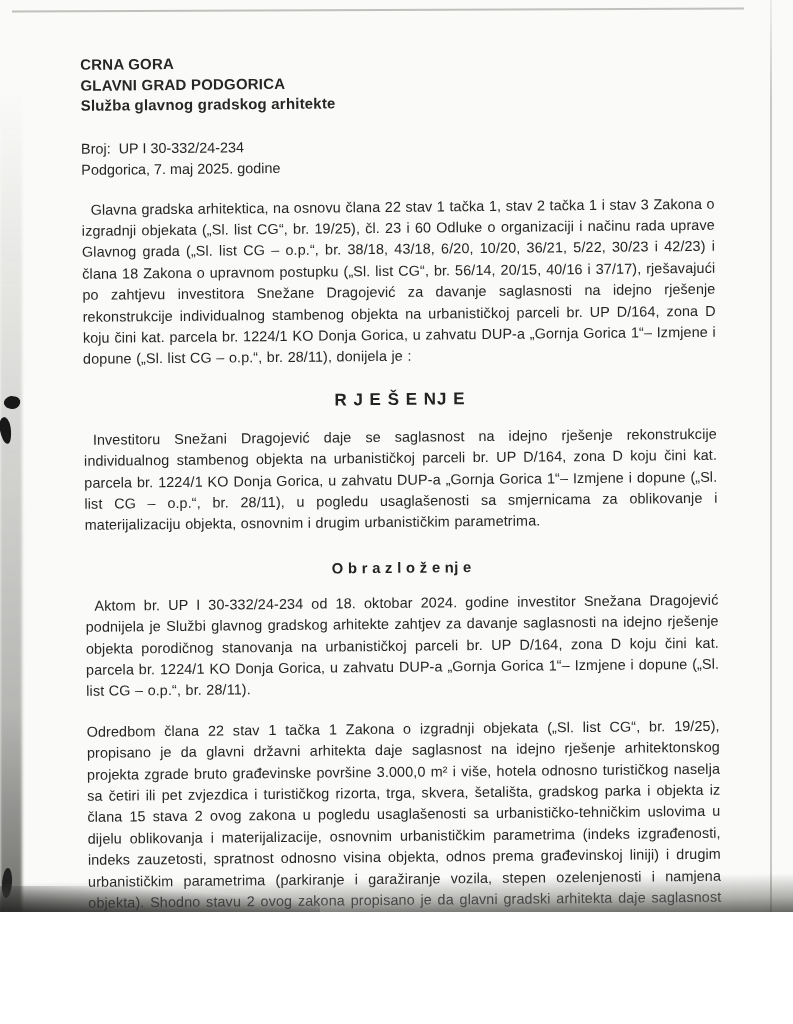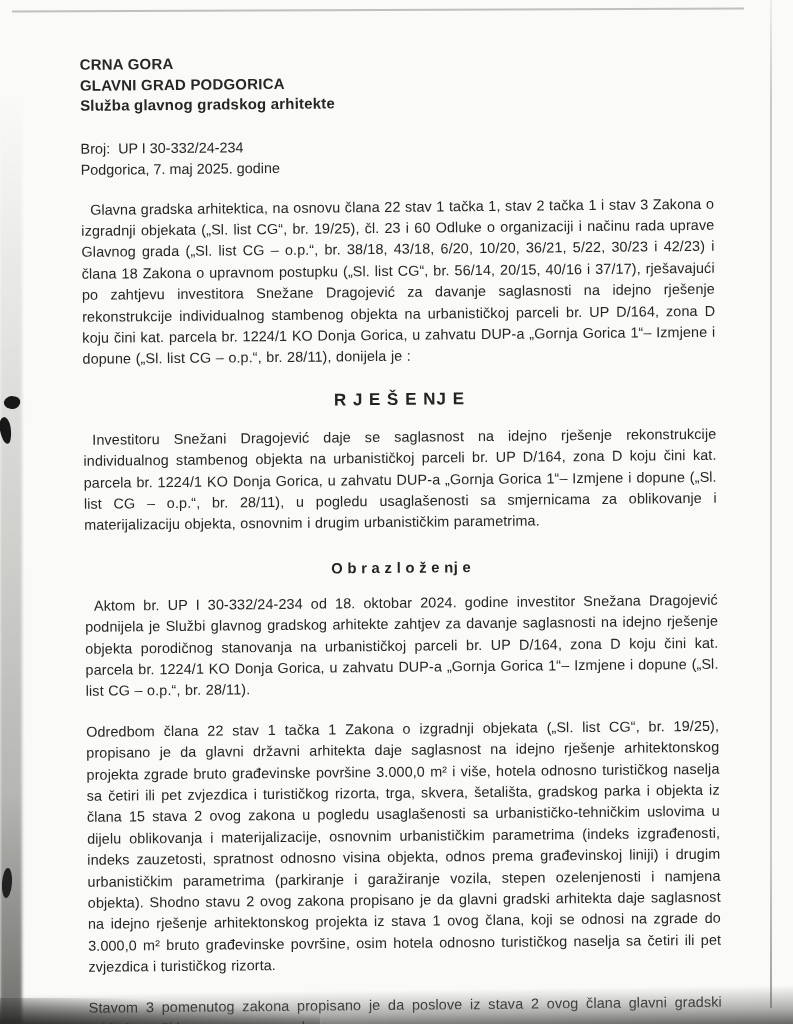--- a/index.html
+++ b/index.html
@@ -3,21 +3,21 @@
 <meta charset="utf-8">
 <style>
   * { box-sizing: border-box; }
   html, body { margin: 0; padding: 0; }
   body {
     width: 793px; height: 1024px; overflow: hidden;
     background: #ffffff;
     font-family: "Liberation Sans", "DejaVu Sans", sans-serif;
   }
   .scan {
-    position: relative; width: 793px; height: 1024px;
+    position: relative; width: 793px; height: 912px;
     background: #fafaf8; overflow: hidden;
   }
   
   .page {
     position: absolute; inset: 0;
     transform: rotate(-0.55deg); transform-origin: 48% 50%;
     color: #262626;
   }
   .content { margin: 0 76px 0 84px; }
   .doc-header { padding-top: 52px; font-size: 15px; font-weight: bold; line-height: 20.5px; letter-spacing: .2px; }

